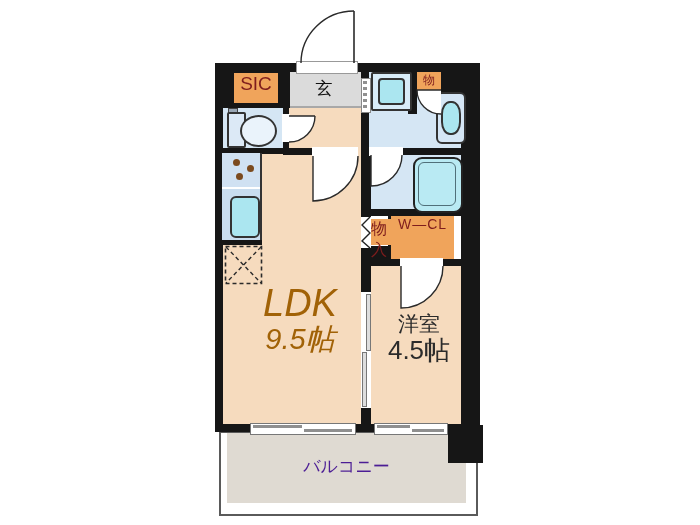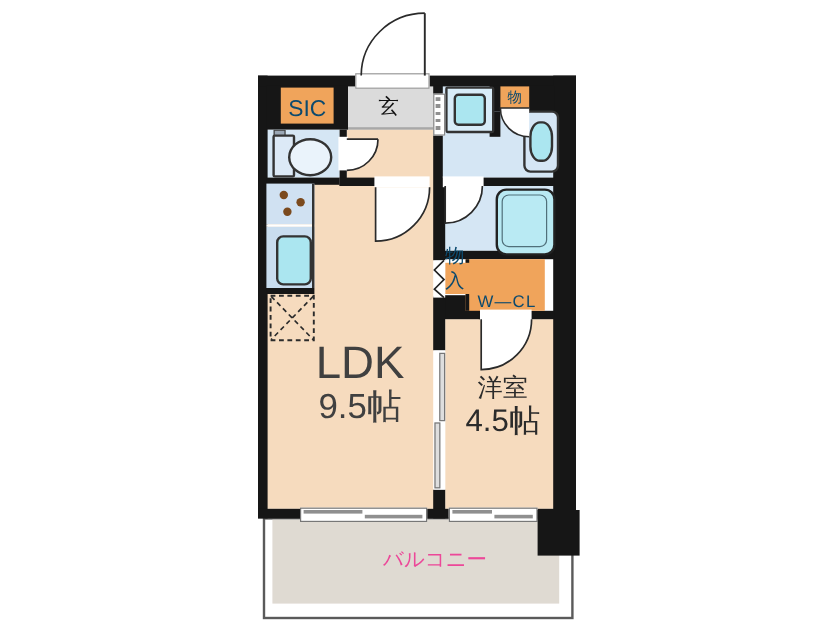--- a/index.html
+++ b/index.html
@@ -2,40 +2,40 @@
 <html style="--wall: #161616; --floor: #F6DBBE; --wet: #D5E6F4; --kitchen: #C9DDEF; --fixture: #ABE6F0; --closet: #F0A45B; --genkan: #DBDBDB; --balcony: #DFDAD2;"><head>
 <meta charset="utf-8">
 <style>
   html,body{margin:0;padding:0;background:#fff;}
   #canvas{position:relative;width:700px;height:525px;background:#fff;overflow:hidden;
           font-family:"Liberation Sans",sans-serif;}
   .abs{position:absolute;}
   .wall{position:absolute;background:var(--wall,#161616);}
   .txt{color:#1d1d1d;text-align:center;}
   .orangebox{position:absolute;background:var(--closet,#F0A45B);display:flex;
-             align-items:flex-end;justify-content:center;color:#0c4a6e;}
+             align-items:flex-start;justify-content:center;color:#7f1d1d;}
   svg{position:absolute;overflow:visible;}
 </style>
 </head>
 <body>
 
 <div id="canvas">
 
   <div class="abs" style="left:222px;top:153px;width:140px;height:271px;background:var(--floor);"></div>
   <div class="abs" style="left:371px;top:266px;width:91px;height:158px;background:var(--floor);"></div>
   <div class="abs" style="left:289px;top:106px;width:73px;height:48px;background:var(--floor);"></div>
   <div class="abs" style="left:289px;top:71px;width:73px;height:35px;background:var(--genkan);border-bottom:2px solid #a8a8a8;"></div>
   <div class="abs" style="left:222px;top:108px;width:61px;height:40px;background:var(--wet);"></div>
   <div class="abs" style="left:368px;top:71px;width:94px;height:77px;background:var(--wet);"></div>
   <div class="abs" style="left:368px;top:155px;width:94px;height:54px;background:var(--wet);"></div>
   <div class="abs" style="left:368px;top:216px;width:32px;height:30px;background:#ffffff;"></div>
 
   <div class="abs" style="left:219px;top:431px;width:255px;height:81px;background:#fff;border:2px solid #5a5a5a;">
     <div class="abs" style="left:6px;top:0;width:239px;height:70px;background:var(--balcony);"></div>
-    <div class="abs txt" style="left:0;top:22px;width:251px;font-size:17px;color:#ec4899;margin-left:16px;">バルコニー</div>
+    <div class="abs txt" style="left:0;top:22px;width:251px;font-size:17px;color:#4c1d95;">バルコニー</div>
   </div>
 
   <div class="wall" style="left:215px;top:63px;width:8px;height:369px;"></div>
   <div class="wall" style="left:215px;top:63px;width:82px;height:9px;"></div>
   <div class="wall" style="left:356px;top:63px;width:124px;height:9px;"></div>
   <div class="wall" style="left:461px;top:63px;width:19px;height:369px;"></div>
 
   <div class="wall" style="left:222px;top:71px;width:68px;height:37px;"></div>
   <div class="orangebox" style="left:234px;top:73px;width:44px;height:30px;font-size:19px;">
     <span>SIC</span>
@@ -157,21 +157,21 @@
   </div>
   <div class="abs" style="left:374px;top:423px;width:72px;height:10px;background:#fff;border:1px solid #777;">
     <div class="abs" style="left:2px;top:1px;width:33px;height:3px;background:#8f8f8f;"></div>
     <div class="abs" style="left:37px;top:5px;width:32px;height:3px;background:#8f8f8f;"></div>
   </div>
 
   <div class="wall" style="left:448px;top:425px;width:35px;height:38px;"></div>
 
   <div class="abs txt" style="left:289px;top:77px;width:70px;font-size:17px;color:#111;">玄</div>
 
-  <div class="abs txt" style="left:238px;top:284px;width:124px;color:#404040;line-height:1.05;">
+  <div class="abs txt" style="left:238px;top:284px;width:124px;color:#a16207;line-height:1.05;font-style:italic;">
     <div style="font-size:38px;">LDK</div>
     <div style="font-size:29px;">9.5帖</div>
   </div>
 
   <div class="abs txt" style="left:374px;top:312px;width:90px;color:#2b2b2b;line-height:1.15;">
     <div style="font-size:21px;">洋室</div>
     <div style="font-size:26px;">4.5帖</div>
   </div>
 
 </div>

